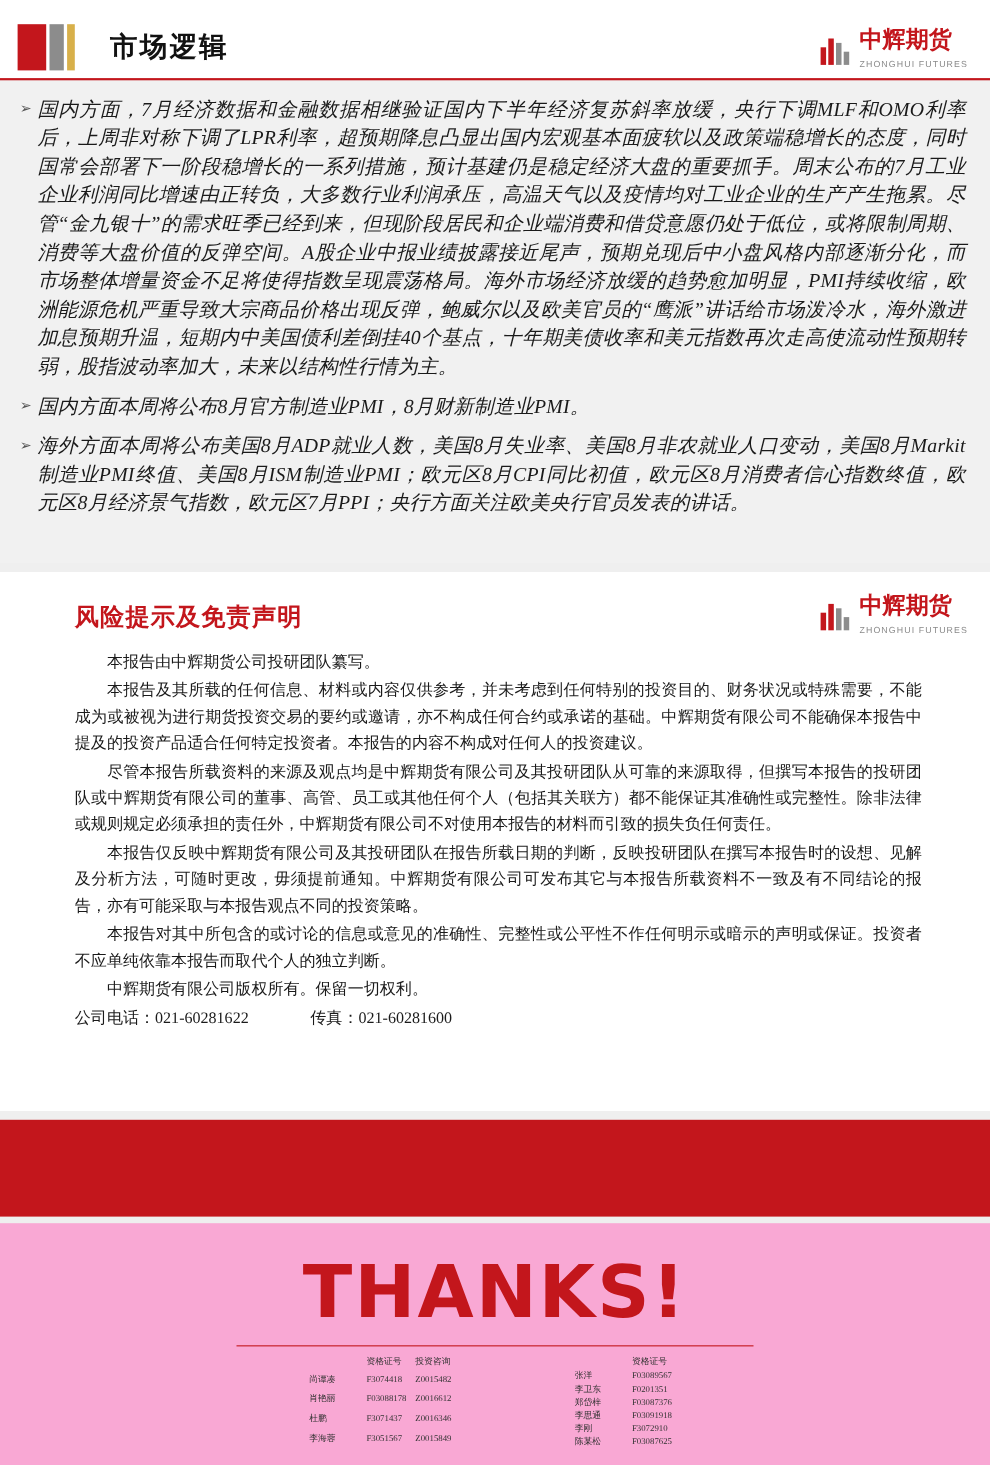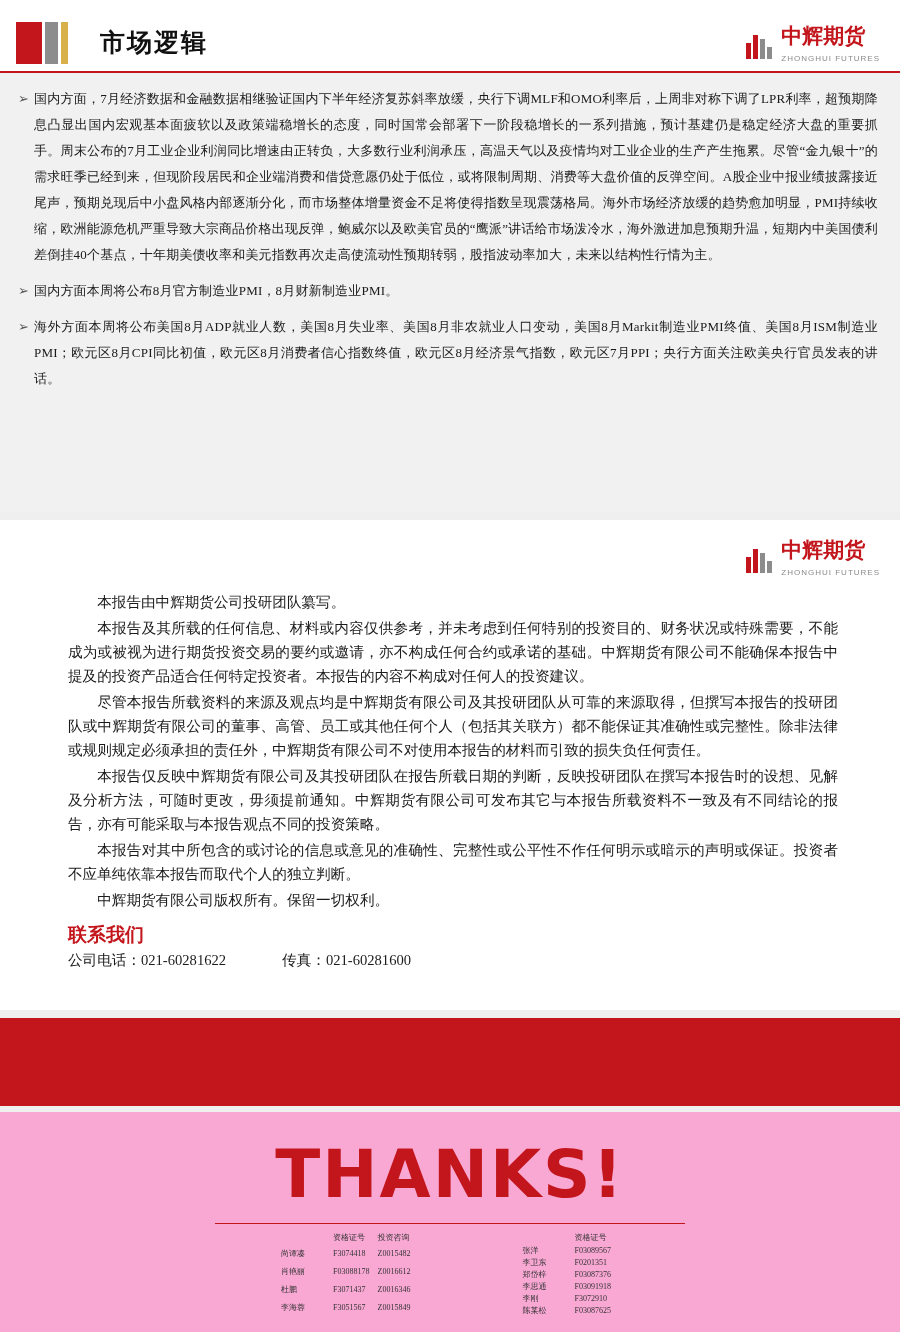--- a/index.html
+++ b/index.html
@@ -32,22 +32,22 @@
   .logo-mark i:nth-child(3){height:20px;background:#8c8c8c;}
   .logo-mark i:nth-child(4){height:12px;background:#8c8c8c;}
   .logo-txt-cn{font-size:21px;font-weight:bold;color:#c3161c;line-height:1;font-family:"DejaVu Sans","Liberation Sans",sans-serif;}
   .logo-txt-en{font-size:8px;color:#8a8a8a;letter-spacing:1px;line-height:1.3;font-family:"Liberation Sans",sans-serif;}
   .hdr-rule{position:absolute;left:0;right:0;top:71px;height:2px;background:#c3161c;}
 
   .body1{padding:14px 22px 0 18px;}
   .bullet{display:flex;margin-bottom:10px;}
   .bullet .arrow{flex:0 0 16px;color:#555;font-size:13px;line-height:26px;}
   .bullet p{
-    margin:0;font-size:13px;line-height:26px;text-align:justify;
-    text-justify:inter-ideograph;letter-spacing:0.2px;
+    margin:0;font-size:18px;line-height:26px;text-align:justify;
+    text-justify:inter-ideograph;letter-spacing:0.2px;font-style:italic;
   }
 
   
   .sec2{position:absolute;left:0;top:520px;width:900px;height:490px;background:#fff;}
   .sec2 .logo{top:20px;}
   .disc-title{
     position:absolute;left:68px;top:26px;
     font-size:22px;font-weight:bold;color:#c3161c;letter-spacing:1px;
     font-family:"DejaVu Sans","Liberation Sans",sans-serif;
   }
@@ -127,30 +127,30 @@
           <i></i>
           <i></i>
           <i></i>
           <i></i>
         </span>
       <span>
         <span class="logo-txt-cn">中辉期货</span><br>
         <span class="logo-txt-en">ZHONGHUI FUTURES</span>
       </span>
     </div>
+    <div class="disc-title">风险提示及免责声明</div>
 
     <div class="disc-body">
       <p>本报告由中辉期货公司投研团队纂写。</p>
       <p>本报告及其所载的任何信息、材料或内容仅供参考，并未考虑到任何特别的投资目的、财务状况或特殊需要，不能成为或被视为进行期货投资交易的要约或邀请，亦不构成任何合约或承诺的基础。中辉期货有限公司不能确保本报告中提及的投资产品适合任何特定投资者。本报告的内容不构成对任何人的投资建议。</p>
       <p>尽管本报告所载资料的来源及观点均是中辉期货有限公司及其投研团队从可靠的来源取得，但撰写本报告的投研团队或中辉期货有限公司的董事、高管、员工或其他任何个人（包括其关联方）都不能保证其准确性或完整性。除非法律或规则规定必须承担的责任外，中辉期货有限公司不对使用本报告的材料而引致的损失负任何责任。</p>
       <p>本报告仅反映中辉期货有限公司及其投研团队在报告所载日期的判断，反映投研团队在撰写本报告时的设想、见解及分析方法，可随时更改，毋须提前通知。中辉期货有限公司可发布其它与本报告所载资料不一致及有不同结论的报告，亦有可能采取与本报告观点不同的投资策略。</p>
       <p>本报告对其中所包含的或讨论的信息或意见的准确性、完整性或公平性不作任何明示或暗示的声明或保证。投资者不应单纯依靠本报告而取代个人的独立判断。</p>
       <p>中辉期货有限公司版权所有。保留一切权利。</p>
 
-      <div class="contact-title">联系我们</div>
       <div class="contact-line">
         <span>公司电话：</span><span>021-60281622</span><span class="gap"></span><span>传真：</span><span>021-60281600</span>
       </div>
     </div>
   </section>
 
   <section class="sec3"></section>
 
   <section class="sec4">
     <div class="thanks">THANKS!</div>

